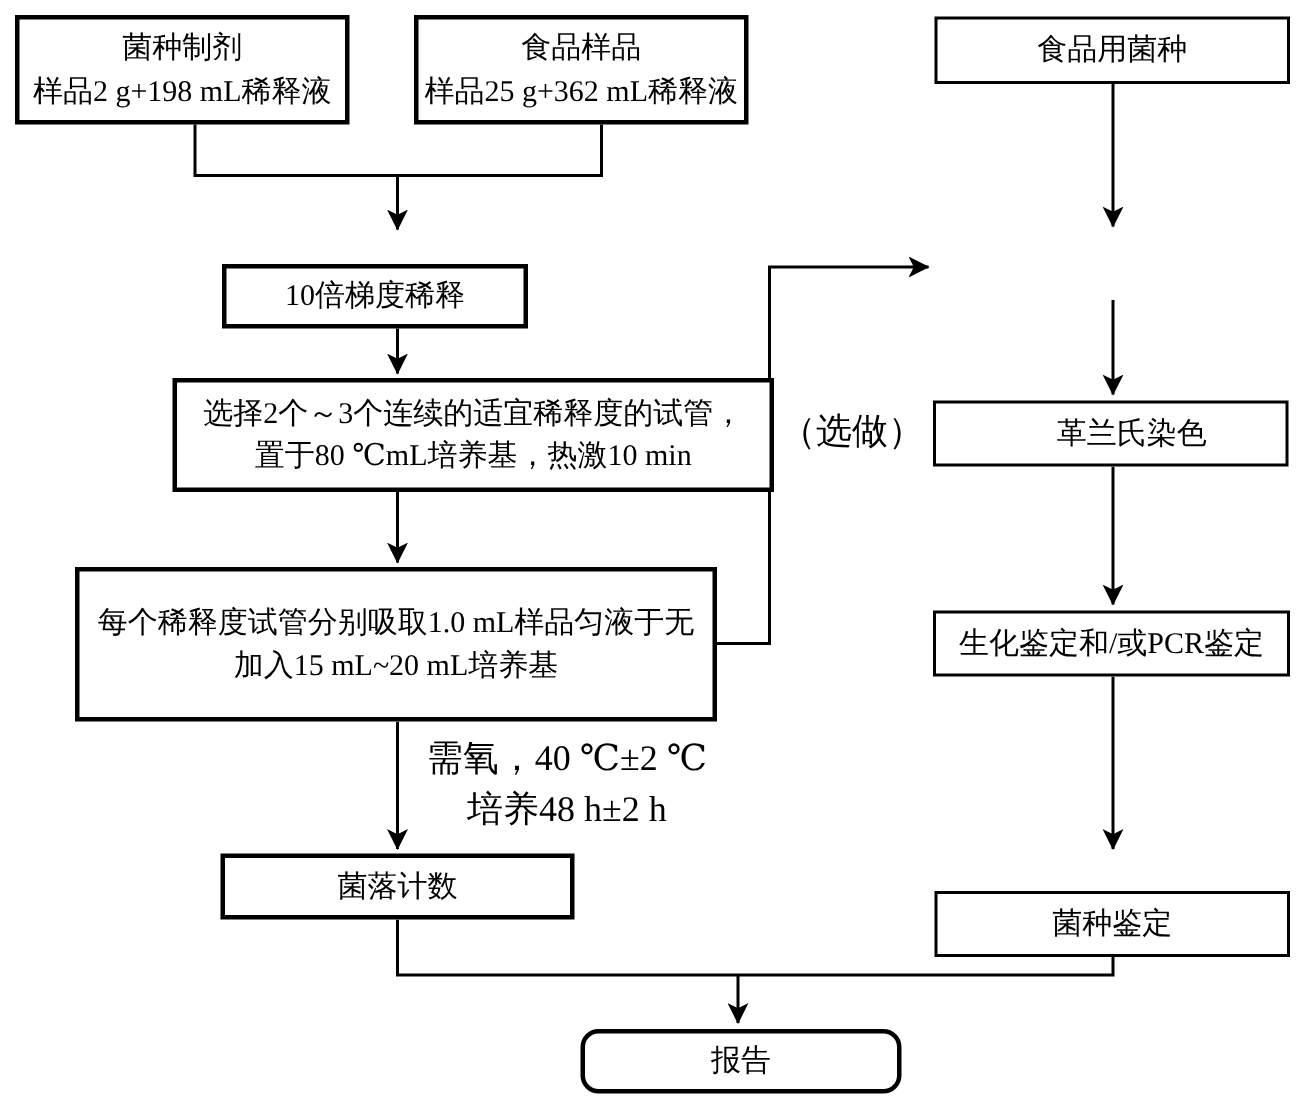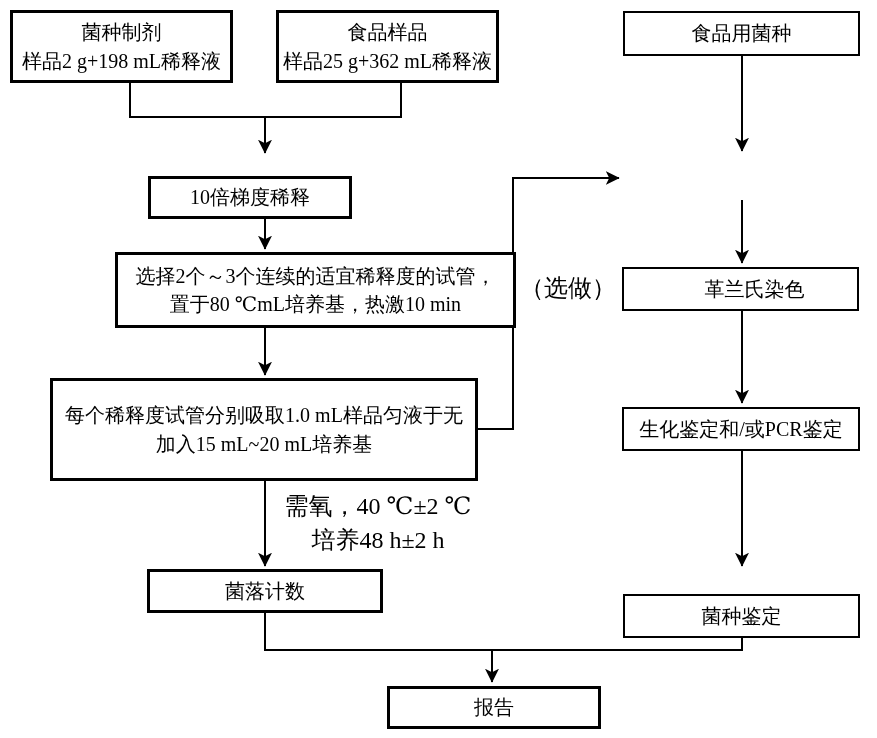--- a/index.html
+++ b/index.html
@@ -106,21 +106,21 @@
   </div>
 
   <div class="node" style="left:147px; top:569px; width:236px; height:44px;">
     <div class="line">菌落计数</div>
   </div>
 
   <div class="node thin" style="left:623px; top:570px; width:237px; height:44px;margin-top:24px;">
     <div class="line">菌种鉴定</div>
   </div>
 
-  <div class="node" style="left:387px; top:686px; width:214px; height:43px;">
+  <div class="node" style="left:387px; top:686px; width:214px; height:43px;border-radius:12px;">
     <div class="line">报告</div>
   </div>
 
   <div class="annotation" style="left:520px; top:272px; width:70px;">（选做）</div>
 
   <div class="annotation" style="left:278px; top:490px; width:200px;">
     <div>需氧，40 ℃±2 ℃</div>
     <div>培养48 h±2 h</div>
   </div>
 

